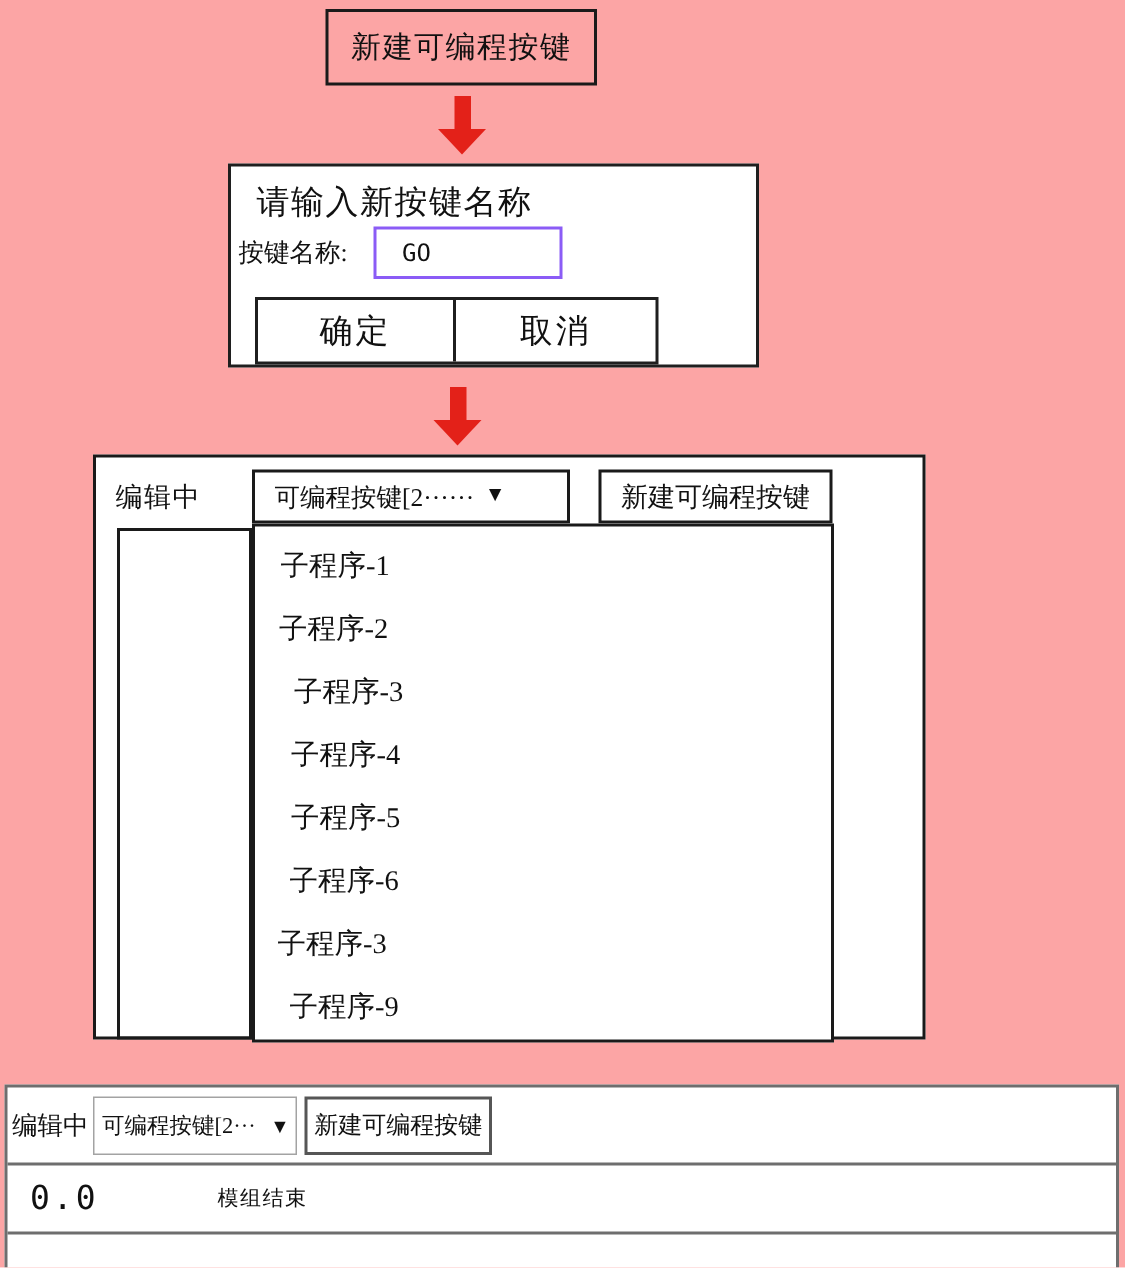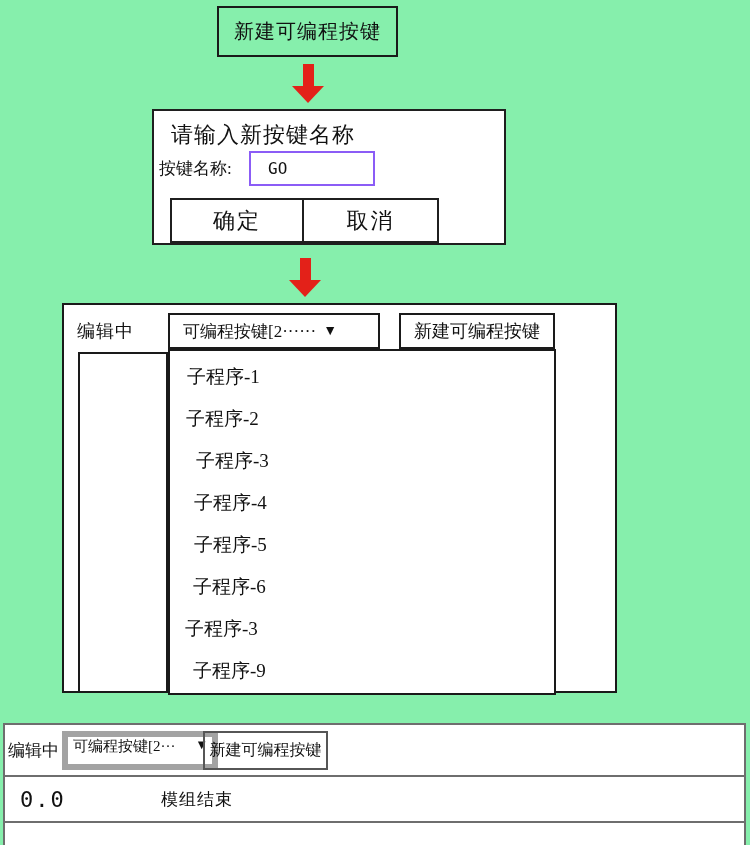--- a/index.html
+++ b/index.html
@@ -1,17 +1,17 @@
 <!DOCTYPE html>
 <html><head>
 <meta charset="utf-8">
 <style>
   html,body{margin:0;padding:0;background:#fff;}
   body{font-family:"Liberation Serif","DejaVu Serif",serif;color:#111;}
-  #canvas{position:relative;width:750px;height:845px;background:#86efac;overflow:hidden;}
+  #canvas{position:relative;width:750px;height:845px;background:#fca5a5;overflow:hidden;}
 
   .cjk{font-family:"Liberation Serif","DejaVu Serif",serif;}
   .mono{font-family:"DejaVu Sans Mono","Liberation Mono",monospace;}
 
   
   .start-box{position:absolute;left:217px;top:6px;width:181px;height:51px;
     border:2px solid #1a1a1a;box-sizing:border-box;display:flex;align-items:center;
     justify-content:center;font-size:20px;letter-spacing:1px;}
 
   
@@ -60,34 +60,34 @@
   .ditem:nth-child(5){padding-left:24px;}
   .ditem:nth-child(6){padding-left:23px;}
   .ditem:nth-child(7){padding-left:15px;}
   .ditem:nth-child(8){padding-left:23px;}
 
   
   .bottom{position:absolute;left:3px;top:723px;width:743px;height:140px;
     border:2px solid #6e6e6e;box-sizing:border-box;background:#fff;}
   .b-status{position:absolute;left:3px;top:0;height:50px;display:flex;align-items:center;
     font-size:17px;}
-  .b-combo{position:absolute;left:57px;top:6px;width:156px;height:39px;
-    border:6px solid #a3a3a3;box-sizing:border-box;display:flex;align-items:flex-start;
+  .b-combo{position:absolute;left:57px;top:6px;width:136px;height:39px;
+    border:1px solid #a3a3a3;box-sizing:border-box;display:flex;align-items:center;
     padding:0 4px 0 5px;font-size:15px;}
   .b-combo .caret{margin-left:auto;font-size:13px;}
   .b-btn{position:absolute;top:6px;height:39px;border:2px solid #565656;
     box-sizing:border-box;display:flex;align-items:center;justify-content:center;font-size:16px;}
   .b-btn.new{left:198px;width:125px;}
   .b-btn.del{left:333px;width:134px;}
   .b-div1{position:absolute;left:0;right:0;top:50px;border-top:2px solid #6e6e6e;}
   .line-row{position:absolute;left:0;right:0;top:52px;height:44px;}
   .line-number{position:absolute;left:15px;top:0;height:44px;display:flex;align-items:center;
     font-size:22px;letter-spacing:2px;}
-  .line-text{position:absolute;left:156px;top:0;height:44px;display:flex;align-items:center;
-    font-size:17px;letter-spacing:1px;}
+  .line-text{position:absolute;left:140px;top:0;height:44px;display:flex;align-items:center;
+    font-size:14px;letter-spacing:1px;}
   .b-div2{position:absolute;left:0;right:0;top:96px;border-top:2px solid #6e6e6e;}
 </style>
 </head>
 <body>
 
 <div id="canvas">
 
   <div class="start-box cjk">新建可编程按键</div>
 
   <div class="arrow" id="arrow-1">

